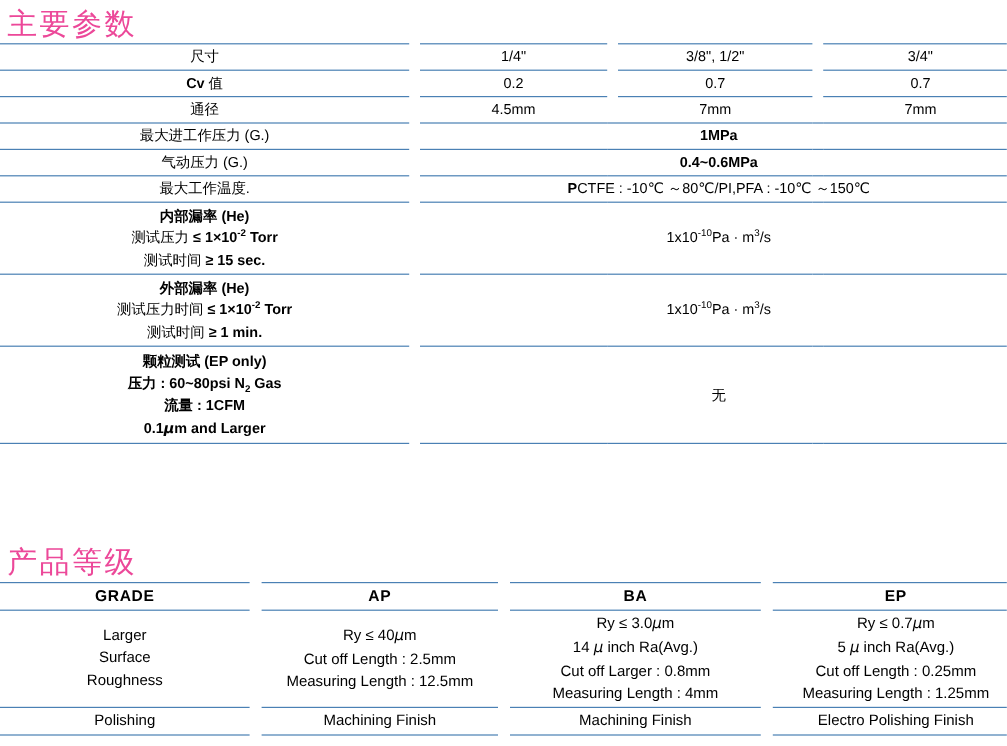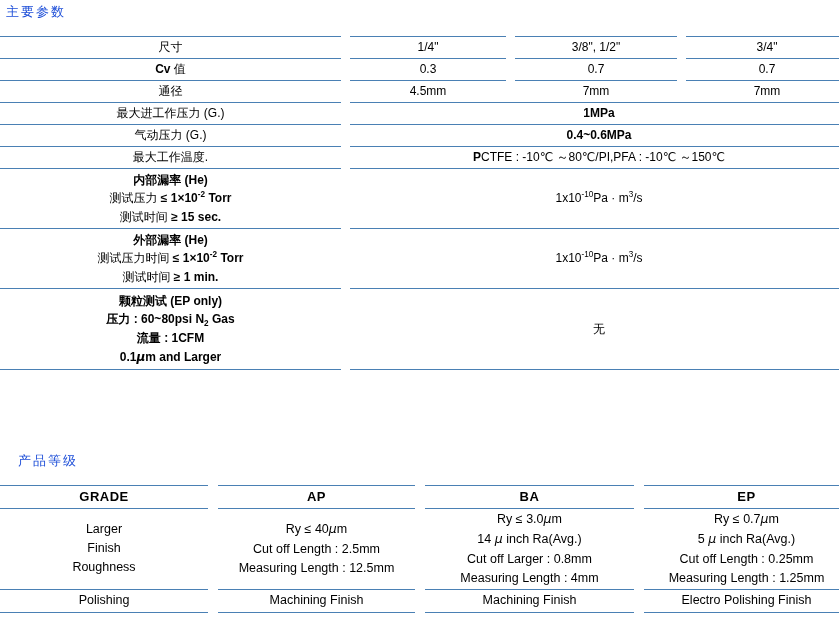--- a/index.html
+++ b/index.html
@@ -13,27 +13,27 @@
     position: relative;
     font-family: "Liberation Sans", "DejaVu Sans", sans-serif;
     color: #000000;
     overflow: hidden;
   }
 
   
   .section-heading {
     position: absolute;
     font-family: "DejaVu Serif", "Liberation Serif", serif;
-    font-size: 13px;
+    font-size: 25px;
     letter-spacing: 2px;
-    color: #1d4ed8;
+    color: #ec4899;
     white-space: nowrap;
   }
   #heading-main-params { left: 6px; top: 3px; }
-  #heading-product-grade { left: 18px; top: 452px; }
+  #heading-product-grade { left: 6px; top: 452px; }
 
   
   .spec-table {
     position: absolute;
     border-collapse: collapse;
     table-layout: fixed;
     font-size: 11.5px;
   }
   .spec-table td {
     padding: 0;
@@ -114,21 +114,21 @@
       <td class="value-cell">3/8",  1/2"</td>
       <td class="gap"></td>
       <td class="value-cell">3/4"</td>
     </tr>
 
     <tr>
       <td class="label-cell">
         <span class="bold">Cv</span><span> </span><span>值</span>
       </td>
       <td class="gap"></td>
-      <td class="value-cell">0.3</td>
+      <td class="value-cell">0.2</td>
       <td class="gap"></td>
       <td class="value-cell">0.7</td>
       <td class="gap"></td>
       <td class="value-cell">0.7</td>
     </tr>
 
     <tr>
       <td class="label-cell">通径</td>
       <td class="gap"></td>
       <td class="value-cell">4.5mm</td>
@@ -218,21 +218,21 @@
       <td class="grade-head">AP</td>
       <td class="gap"></td>
       <td class="grade-head">BA</td>
       <td class="gap"></td>
       <td class="grade-head">EP</td>
     </tr>
 
     <tr>
       <td class="body-row">
         <span class="line">Larger</span>
-        <span class="line">Finish</span>
+        <span class="line">Surface</span>
         <span class="line">Roughness</span>
       </td>
       <td class="gap"></td>
 
       <td class="body-row">
         <span class="line"><span>Ry ≤ 40</span><span class="mu">μ</span><span>m</span></span>
         <span class="line">Cut off Length : 2.5mm</span>
         <span class="line">Measuring Length : 12.5mm</span>
       </td>
       <td class="gap"></td>

